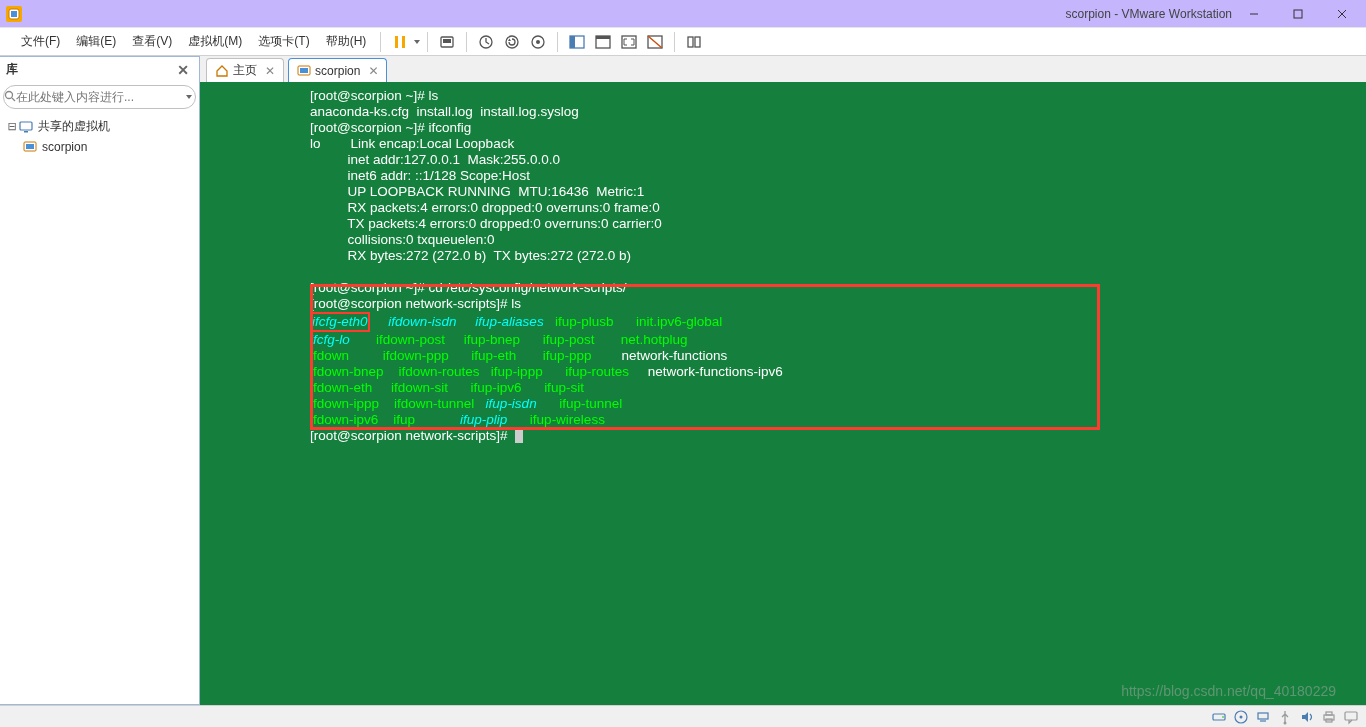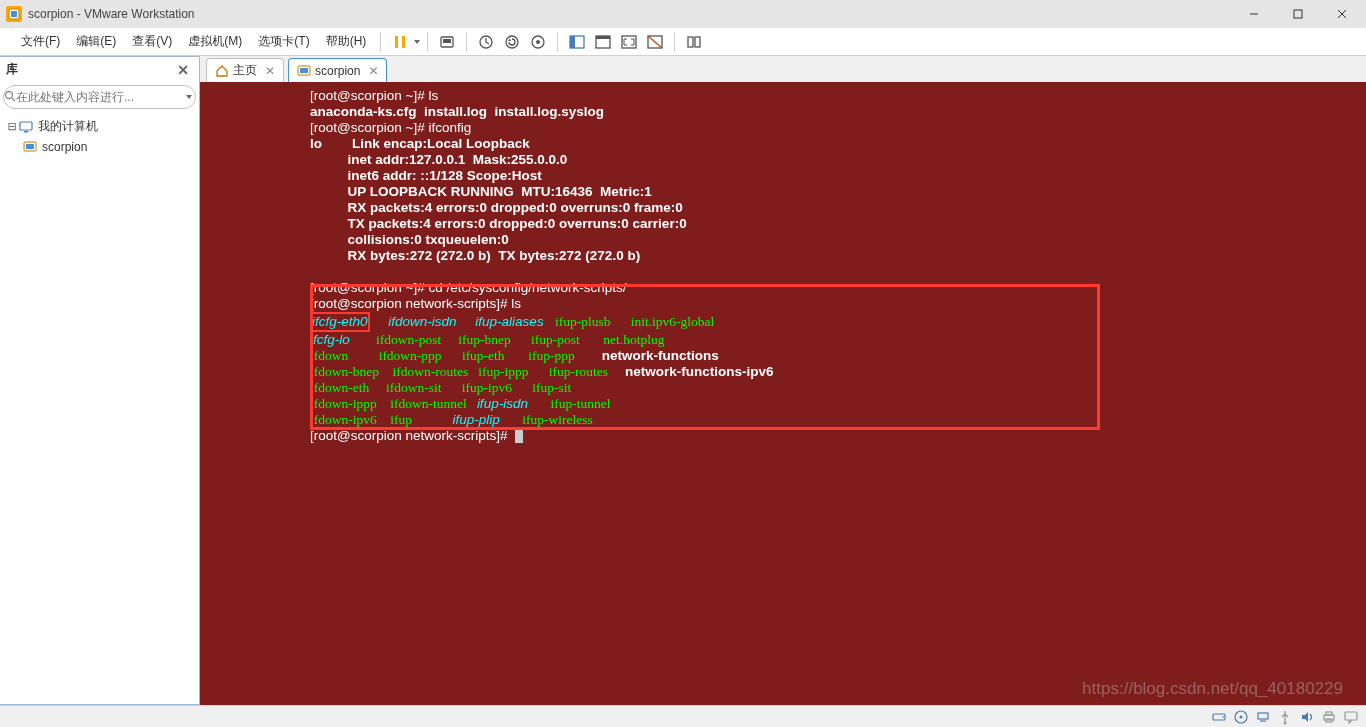--- a/index.html
+++ b/index.html
@@ -1,20 +1,20 @@
 <!DOCTYPE html>
 <html><head>
 <meta charset="utf-8">
 <style>
 * { margin: 0; padding: 0; box-sizing: border-box; font-family: "Microsoft YaHei", Tahoma, sans-serif; }
 html, body { width: 100%; height: 100%; overflow: hidden; }
 body { background: #fff; font-size: 12px; color: #333; display: flex; flex-direction: column; }
 
 
-.titlebar { height: 28px; display: flex; align-items: center; padding: 0 2px 0 6px; background: #e5e5e5; border-bottom: 1px solid #e5e5e5; }
+.titlebar { height: 28px; display: flex; align-items: center; padding: 0 2px 0 6px; background: #c4b5fd; border-bottom: 1px solid #e5e5e5; text-align: right; }
 .titlebar .app-icon { width: 16px; height: 16px; background: #f7a800; border-radius: 2px; display: flex; align-items: center; justify-content: center; margin-right: 6px; }
 .titlebar .app-icon svg { width: 12px; height: 12px; }
 .titlebar .title { flex: 1; font-size: 12px; color: #444; }
 .win-btn { width: 44px; height: 28px; display: flex; align-items: center; justify-content: center; cursor: pointer; }
 .win-btn svg { width: 10px; height: 10px; }
 
 
 .menubar { height: 28px; display: flex; align-items: center; padding: 0 13px; background: #fff; border-bottom: 1px solid #d0d0d0; }
 .menu-item { padding: 4px 8px; cursor: pointer; }
 .toolbar-sep { width: 1px; height: 20px; background: #d0d0d0; margin: 0 6px; }
@@ -39,38 +39,38 @@
 .tree-row.depth1 { padding-left: 20px; }
 
 
 .content { flex: 1; display: flex; flex-direction: column; min-width: 0; }
 .tabs { height: 26px; display: flex; align-items: flex-end; padding: 2px 6px 0; background: #f0f0f0; gap: 4px; }
 .tab { display: flex; align-items: center; height: 24px; padding: 0 8px; background: #fff; border: 1px solid #c0c0c0; border-bottom: none; border-top-left-radius: 4px; border-top-right-radius: 4px; cursor: pointer; gap: 4px; justify-content: flex-end; }
 .tab.active { border-color: #4a90d9; }
 .tab .ticon { width: 14px; height: 14px; display: flex; align-items: center; justify-content: center; }
 .tab .tab-close { color: #888; cursor: pointer; margin-left: 4px; }
 
-.terminal-wrap { flex: 1; background: #7f1d1d; overflow: auto; padding: 6px 0; }
+.terminal-wrap { flex: 1; background: #15803d; overflow: auto; padding: 6px 0; }
 .terminal { font-family: "Courier New", monospace; font-size: 13.5px; line-height: 16px; color: #fff; white-space: pre; position: relative; }
 .ln { display: block; padding-left: 110px; position: relative; }
 .prompt { color: #fff; }
 .cmd { color: #fff; }
-.out { color: #fff; font-weight: bold; }
+.out { color: #fff; }
 .cyan { color: #00ffff; font-style: italic; }
-.green { color: #00ff00; font-family: Liberation Serif, serif; }
+.green { color: #00ff00; }
 .ifile-box { border: 2px solid #ff3b30; display: inline-block; }
 .red-box { position: absolute; border: 3px solid #ff3b30; left: 110px; pointer-events: none; }
 .cursor-blk { display: inline-block; width: 8px; height: 14px; background: #ccc; vertical-align: text-bottom; margin-left: 4px; }
 
 
 .statusbar { height: 22px; background: #f0f0f0; border-top: 1px solid #d0d0d0; display: flex; align-items: center; padding: 0 6px; font-size: 12px; color: #444; }
 .statusbar .spacer { flex: 1; }
 .tray-icon { width: 18px; height: 18px; margin-left: 4px; display: flex; align-items: center; justify-content: center; }
 
-.watermark { position: absolute; right: 23px; bottom: 28px; color: rgba(170,170,170,0.5); font-size: 17px; pointer-events: none; }
+.watermark { position: absolute; right: 30px; bottom: 28px; color: rgba(170,170,170,0.5); font-size: 14px; pointer-events: none; }
 </style>
 </head>
 <body>
 
 <div class="titlebar">
   <div class="app-icon">
     <svg viewBox="0 0 12 12">
         <rect x="1" y="1" width="10" height="10" rx="2" fill="#fff" stroke="#c87800" stroke-width="1"></rect>
         <rect x="3" y="3" width="6" height="6" fill="#4a90d9"></rect>
       </svg>
@@ -194,21 +194,21 @@
     </div>
     <div class="tree">
       <div class="tree-row">
         <span class="expander">⊟</span>
         <span class="ticon">
             <svg width="14" height="14" viewBox="0 0 14 14">
               <rect x="1" y="2" width="12" height="8" rx="1" fill="none" stroke="#4a7db3" stroke-width="1.2"></rect>
               <rect x="5" y="11" width="4" height="1.5" fill="#4a7db3"></rect>
             </svg>
           </span>
-        <span>我的计算机</span>
+        <span>共享的虚拟机</span>
       </div>
       <div class="tree-row depth1">
         <span class="ticon">
             <svg width="14" height="14" viewBox="0 0 14 14">
               <rect x="1" y="2" width="12" height="9" rx="1" fill="#fff" stroke="#c87800" stroke-width="1"></rect>
               <rect x="3" y="4" width="8" height="5" fill="#4a90d9"></rect>
             </svg>
           </span>
         <span>scorpion</span>
       </div>

